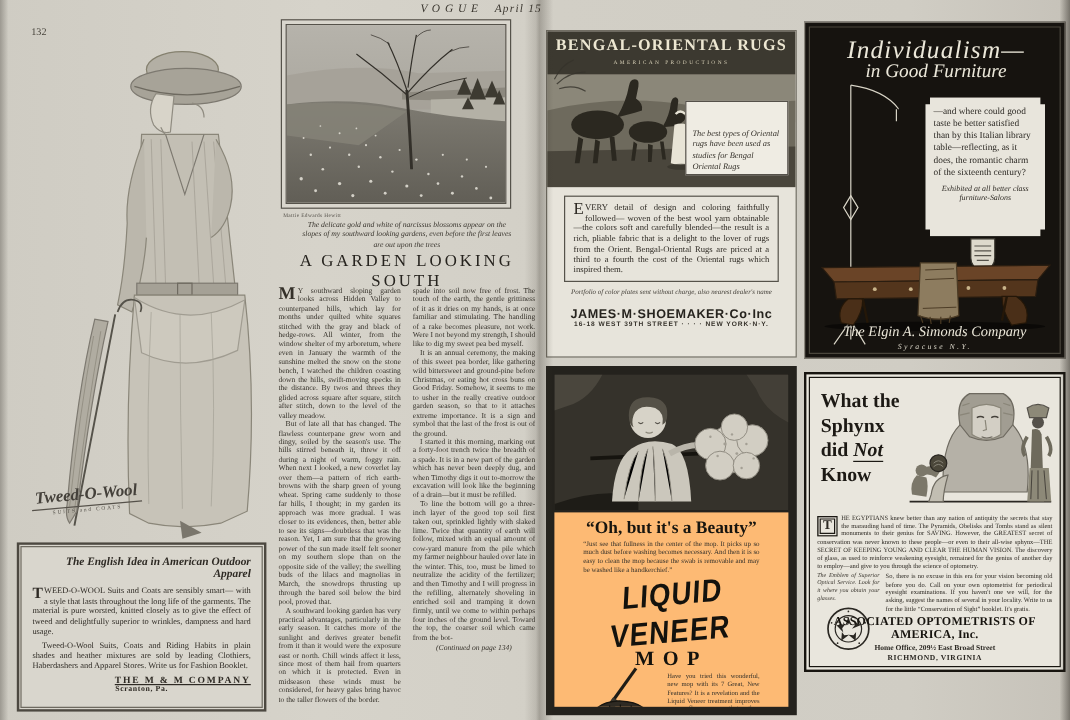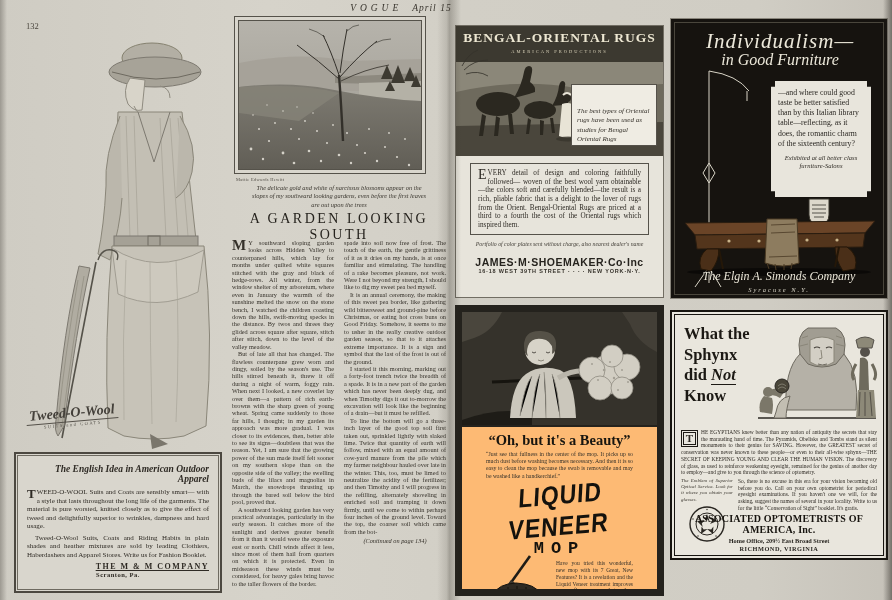--- a/index.html
+++ b/index.html
@@ -51,21 +51,21 @@
   .bengal-co{margin-top:7px;text-align:center;font-family:"Liberation Sans",sans-serif;font-size:10.5px;font-weight:bold;letter-spacing:.5px;color:#26231e;}
   .bengal-ad1{text-align:center;font-family:"Liberation Sans",sans-serif;font-size:5.5px;font-weight:bold;letter-spacing:.8px;color:#35312a;}
 
   
   .liquid{left:455px;top:305px;width:209px;height:291px;background:#24221d;box-sizing:border-box;overflow:hidden;}
   .liquid-panel{position:absolute;left:7px;right:7px;top:122px;bottom:7px;background:#fdba74;padding:4px 24px;box-sizing:border-box;overflow:hidden;}
   .liq-head{text-align:center;font-size:14.5px;font-weight:bold;color:#17150f;margin-top:1px;}
   .liq-quote{font-size:5.8px;line-height:1.25;text-align:justify;margin-top:2px;color:#35312a;}
   .liq-brand{text-align:center;margin-top:4px;}
   .liq-brand .b1{display:inline-block;font-family:"Liberation Sans",sans-serif;font-weight:bold;font-size:23px;transform:rotate(-5deg) skewX(-8deg) scaleY(1.15);color:#14120d;letter-spacing:1px;}
-  .liq-brand .b2{display:block;font-family:Liberation Mono, monospace;font-weight:bold;font-size:17px;letter-spacing:7px;color:#14120d;margin-top:1px;}
+  .liq-brand .b2{display:block;font-family:Liberation Serif, serif;font-weight:bold;font-size:17px;letter-spacing:7px;color:#14120d;margin-top:1px;}
   .liq-row{position:relative;margin-top:2px;min-height:62px;}
   .liq-mop{position:absolute;left:0px;top:-6px;}
   .liq-texts{margin-left:70px;font-size:5.5px;line-height:1.25;text-align:justify;color:#35312a;}
   .liq-texts p{margin:0 0 3px 0;}
 
   
   .furn{left:670px;top:18px;width:218px;height:281px;background:#16130f;border:1px solid #8a867c;box-shadow:inset 0 0 0 3px #16130f,inset 0 0 0 4px #4a463c;box-sizing:border-box;overflow:hidden;}
   .furn-title{position:absolute;top:10px;left:14px;width:190px;text-align:center;color:#ece8da;font-style:italic;}
   .furn-title .t1{font-size:21px;letter-spacing:1px;}
   .furn-title .t2{font-size:16px;margin-top:-3px;}

